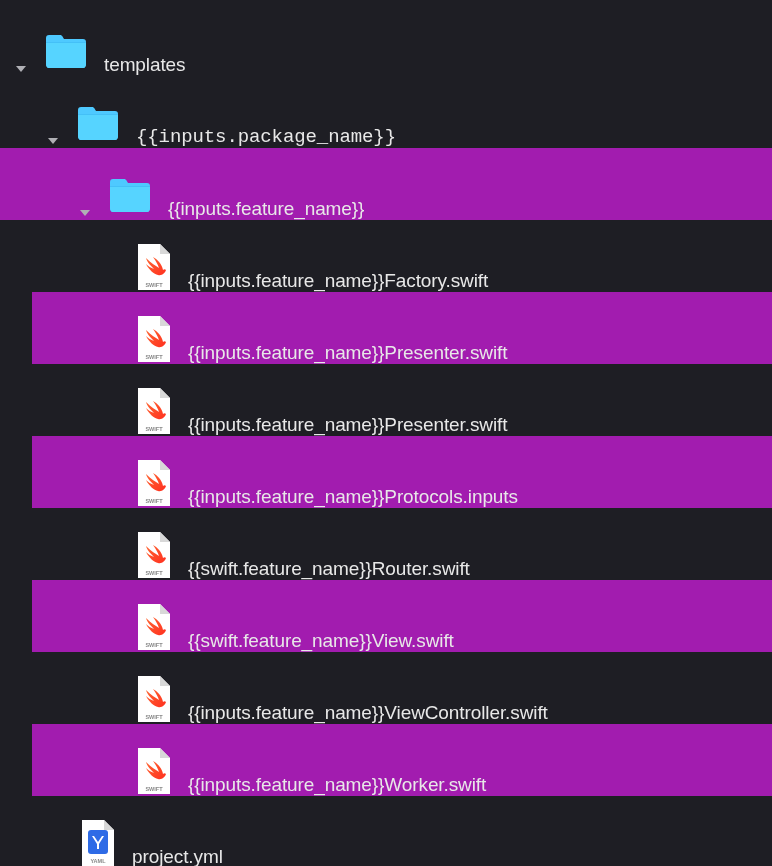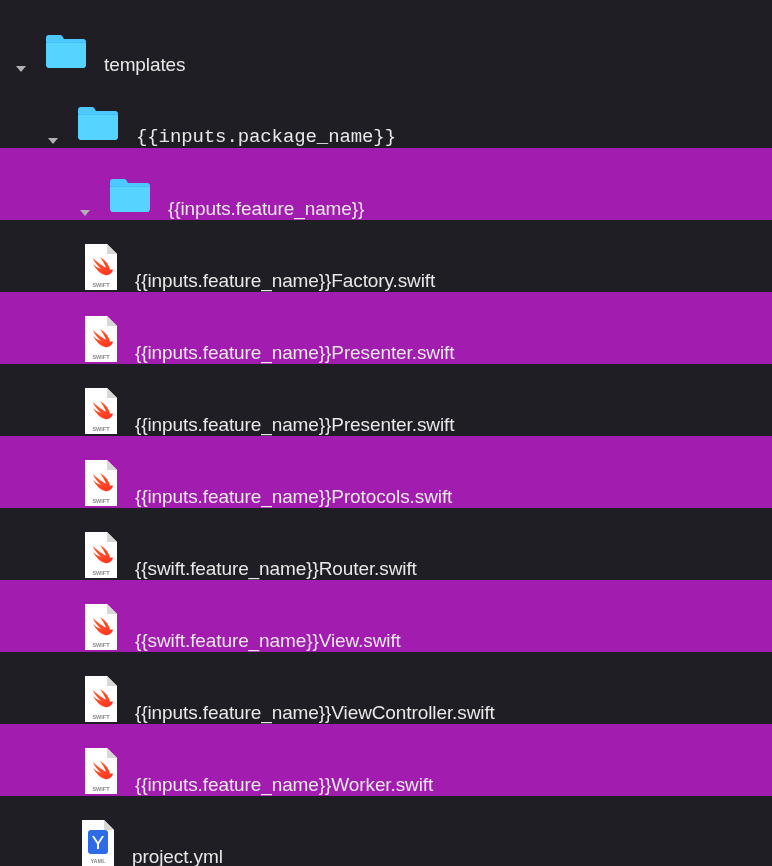--- a/index.html
+++ b/index.html
@@ -25,21 +25,21 @@
       height: 72px;
       gap: 14px;
       cursor: default;
     }
     .row.alt {
       background-color: #a21caf;
     }
     .indent-0 { padding-left: 14px; }
     .indent-1 { padding-left: 46px; font-family: Liberation Mono, monospace; }
     .indent-2 { padding-left: 78px; }
-    .indent-3 { padding-left: 81px; }
+    .indent-3 { padding-left: 102px; margin-left: 32px; }
     .indent-file-l1 { padding-left: 78px; }
     .chevron {
       width: 14px;
       height: 14px;
       flex-shrink: 0;
     }
     .chevron svg {
       width: 14px;
       height: 14px;
       fill: #b0b0b5;
@@ -170,21 +170,21 @@
     </span>
     <span class="label">{{inputs.feature_name}}Presenter.swift</span>
   </div>
 
   <div class="row indent-3 alt">
     <span class="icon-wrap small">
       <svg viewBox="0 0 40 50" width="40" height="50">
           <use href="#swift-icon-g"></use>
         </svg>
     </span>
-    <span class="label">{{inputs.feature_name}}Protocols.swift</span>
+    <span class="label">{{inputs.feature_name}}Protocols.inputs</span>
   </div>
 
   <div class="row indent-3">
     <span class="icon-wrap small">
       <svg viewBox="0 0 40 50" width="40" height="50">
           <use href="#swift-icon-g"></use>
         </svg>
     </span>
     <span class="label">{{swift.feature_name}}Router.swift</span>
   </div>

